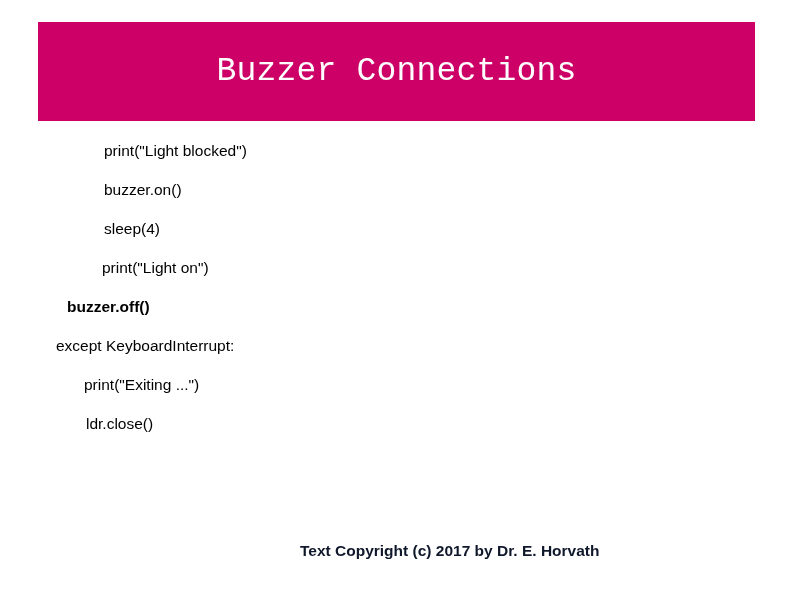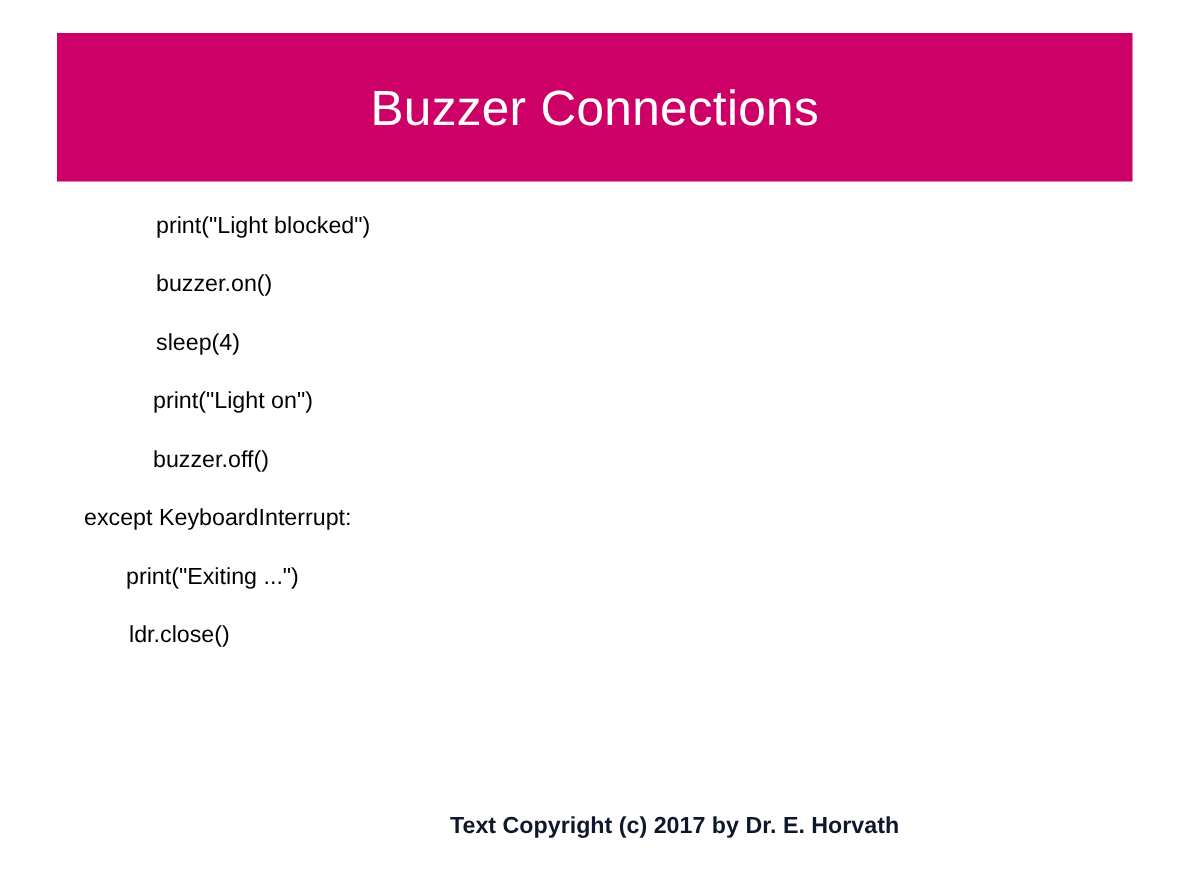--- a/index.html
+++ b/index.html
@@ -32,21 +32,21 @@
     top: 22px;
     width: 717px;
     height: 99px;
     background: #cc0066;
     display: flex;
     align-items: center;
     justify-content: center;
   }
   #title-text {
     color: #ffffff;
-    font-family: Liberation Sans, sans-serif;
+    font-family: Liberation Mono, monospace;
     font-size: 33px;
     font-weight: normal;
     letter-spacing: 0.2px;
     line-height: 1;
     white-space: nowrap;
     text-align: center;
   }
 
   
   #code-block {
@@ -85,21 +85,21 @@
 
   <div id="title-banner" style="background: rgb(204, 0, 102);">
     <div id="title-text" style="color: rgb(255, 255, 255);">Buzzer Connections</div>
   </div>
 
   <div id="code-block">
     <div class="code-line" style="padding-left: 104px;">print("Light blocked")</div>
     <div class="code-line" style="padding-left: 104px;">buzzer.on()</div>
     <div class="code-line" style="padding-left: 104px;">sleep(4)</div>
     <div class="code-line" style="padding-left: 102px;">print("Light on")</div>
-    <div class="code-line" style="padding-left: 102px;">buzzer.off()</div>
+    <div class="code-line" style="padding-left: 67px; font-weight: bold;">buzzer.off()</div>
     <div class="code-line" style="padding-left: 56px;">except KeyboardInterrupt:</div>
     <div class="code-line" style="padding-left: 84px;">print("Exiting ...")</div>
     <div class="code-line" style="padding-left: 86px;">ldr.close()</div>
   </div>
 
   <div id="copyright-note">Text Copyright (c) 2017 by Dr. E. Horvath</div>
 
 </div>
 
 </body></html>

